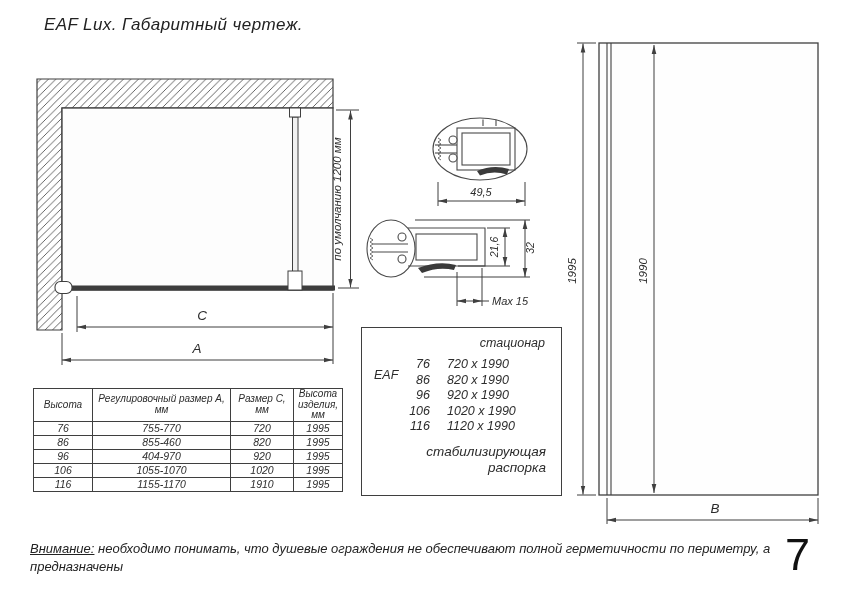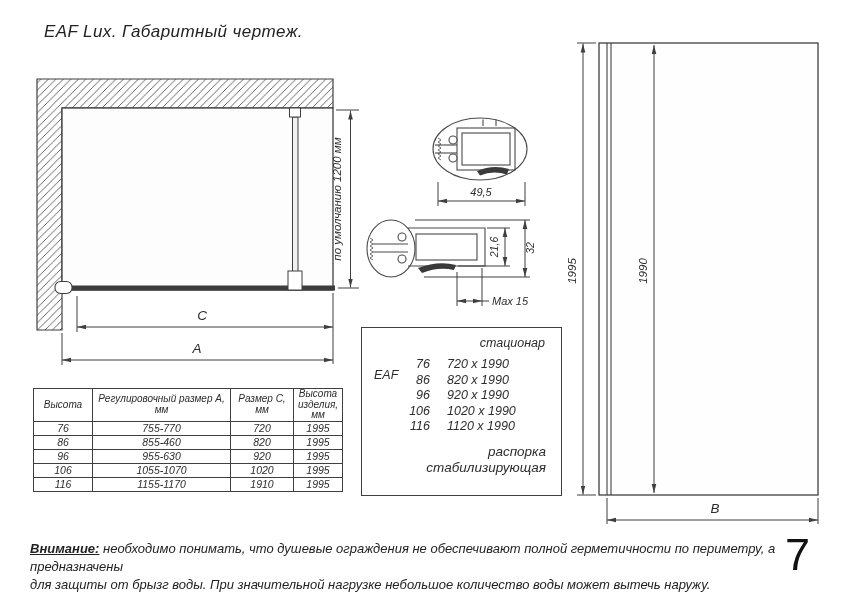--- a/index.html
+++ b/index.html
@@ -1,21 +1,21 @@
 <!DOCTYPE html>
 <html><head>
 <meta charset="utf-8">
 <style>
   html,body { margin:0; padding:0; background:#ffffff; }
   .sheet {
     position:relative; width:849px; height:600px; background:#ffffff;
     font-family:"Liberation Sans", sans-serif; color:#2c2c2c; overflow:hidden;
   }
   .title {
-    position:absolute; left:44px; top:22px; font-size:17px; font-style:italic;
+    position:absolute; left:44px; top:15px; font-size:17px; font-style:italic;
     letter-spacing:0.4px; color:#222;
   }
   svg { position:absolute; overflow:visible; }
   .fv { left:30px; top:75px; }
   .pt { left:385px; top:100px; }
   .pb { left:358px; top:200px; }
   .sv { left:565px; top:25px; }
   .dim-text { font-family:"Liberation Sans", sans-serif; font-style:italic; fill:#2c2c2c; }
 
   .spec-box {
@@ -35,21 +35,21 @@
     font-style:italic; color:#2c2c2c;
   }
   .size-table th, .size-table td { border:1.2px solid #3f3f3f; text-align:center; vertical-align:middle; padding:0; }
   .size-table th { font-weight:normal; font-size:10px; line-height:10.5px; height:29px; }
   .size-table td { font-size:10.5px; height:13px; }
 
   .warning {
     position:absolute; left:30px; top:540px; width:756px; font-size:13px; font-style:italic;
     line-height:18px; color:#222;
   }
-  .warn-label { text-decoration:underline;font-weight:bold; }
+  .warn-label { text-decoration:underline; }
   .page-number { position:absolute; left:785px; top:529px; font-size:45px; color:#111; }
 </style>
 </head>
 <body>
 
 <div class="sheet">
 
   <div class="title">EAF Lux. Габаритный чертеж.</div>
 
   <svg class="fv" width="340" height="300" viewBox="0 0 340 300">
@@ -216,22 +216,22 @@
         <span class="spec-art">106</span>
         <span class="spec-size">1020 x 1990</span>
       </div>
       <div class="spec-row">
         <span class="spec-brand"></span>
         <span class="spec-art">116</span>
         <span class="spec-size">1120 x 1990</span>
       </div>
     </div>
     <div class="spec-footer">
+      <div>стабилизирующая</div>
       <div>распорка</div>
-      <div>стабилизирующая</div>
     </div>
   </div>
 
   <table class="size-table">
     <colgroup>
         <col style="width:59px">
         <col style="width:138px">
         <col style="width:63px">
         <col style="width:49px">
       </colgroup>
@@ -251,39 +251,38 @@
         <td>1995</td>
       </tr>
       <tr>
         <td>86</td>
         <td>855-460</td>
         <td>820</td>
         <td>1995</td>
       </tr>
       <tr>
         <td>96</td>
-        <td>955-630</td>
+        <td>404-970</td>
         <td>920</td>
         <td>1995</td>
       </tr>
       <tr>
         <td>106</td>
         <td>1055-1070</td>
         <td>1020</td>
         <td>1995</td>
       </tr>
       <tr>
         <td>116</td>
         <td>1155-1170</td>
         <td>1910</td>
         <td>1995</td>
       </tr>
     </tbody>
   </table>
 
   <div class="warning">
     <span class="warn-label">Внимание:</span><span> необходимо понимать, что душевые ограждения не обеспечивают полной герметичности по периметру, а предназначены</span><br>
-    <span>для защиты от брызг воды. При значительной нагрузке небольшое количество воды может вытечь наружу.</span>
   </div>
 
   <div class="page-number">7</div>
 
 </div>
 
 </body></html>

